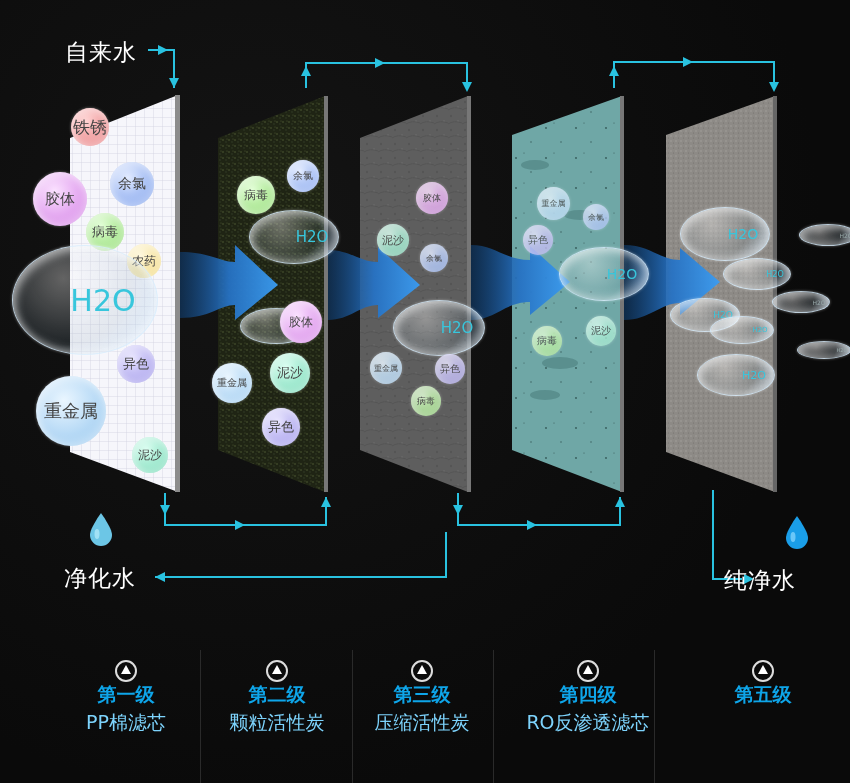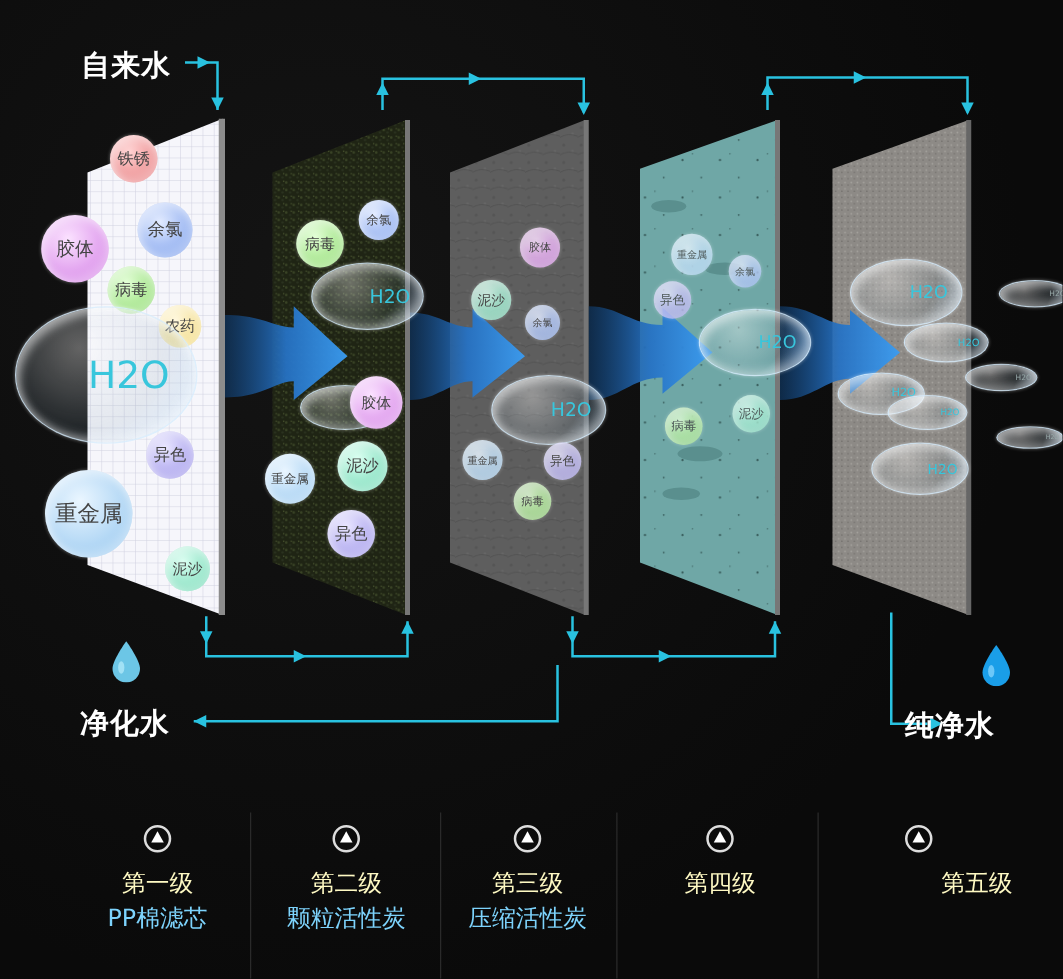--- a/index.html
+++ b/index.html
@@ -5,21 +5,21 @@
   html, body { margin:0; padding:0; }
   body {
     width:850px; height:783px; overflow:hidden; position:relative;
     background:#0a0a0a;
     background-image: radial-gradient(circle at 30% 30%, #141414 0%, #0a0a0a 70%);
     font-family: "DejaVu Sans", "Liberation Sans", sans-serif;
     color:#fff;
   }
   svg.flow { position:absolute; left:0; top:0; }
   .big-label {
-    position:absolute; font-size:23px; font-weight:bold; color:#fff; letter-spacing:1px; white-space:nowrap;
+    position:absolute; font-size:23px; font-weight:normal; color:#fff; letter-spacing:1px; white-space:nowrap;
   }
   .bubble {
     position:absolute; border-radius:50%;
     display:flex; align-items:center; justify-content:center;
     color:#444; white-space:nowrap;
     box-shadow: inset -3px -4px 8px rgba(255,255,255,0.35), inset 3px 4px 8px rgba(255,255,255,0.55), 0 0 3px rgba(255,255,255,0.4);
   }
   .bubble.h2o {
     background: radial-gradient(circle at 35% 30%, rgba(255,255,255,0.35), rgba(120,150,170,0.15) 55%, rgba(200,230,255,0.55) 100%);
     color:#38c6dc; border:1px solid rgba(220,240,255,0.8);padding-left:36px;
@@ -29,21 +29,21 @@
     position:absolute; top:0; height:143px; text-align:center;
   }
   .stage .up-icon {
     width:18px; height:18px; border:2px solid #ddd; border-radius:50%;
     margin:20px auto 0; position:relative;
   }
   .stage .up-icon::after {
     content:""; position:absolute; left:4px; top:3px;
     border-left:5px solid transparent; border-right:5px solid transparent; border-bottom:9px solid #fff;
   }
-  .stage .level { color:#fef9c3; font-weight:normal; font-size:19px; margin-top:12px; }
+  .stage .level { color:#0ea5e9; font-weight:bold; font-size:19px; }
   .stage .name { color:#7dd3fc; font-size:19px; margin-top:2px; }
   .divider { position:absolute; top:650px; width:1px; height:133px; background:#2a2a2a; }
   .drop { position:absolute; width:26px; height:34px; }
 </style>
 </head>
 <body>
 
 <svg class="flow" width="850" height="640" viewBox="0 0 850 640">
   <defs>
     <pattern id="grid" width="9" height="9" patternUnits="userSpaceOnUse">
@@ -160,21 +160,21 @@
 
 <svg class="drop" style="left:88px; top:512px;" viewBox="0 0 26 34">
   <path d="M13 1 C13 1 2 16 2 23 A11 11 0 0 0 24 23 C24 16 13 1 13 1 Z" fill="#6cc6e6"></path>
   <ellipse cx="9" cy="22" rx="2.5" ry="5" fill="#b8ecfb" opacity="0.7"></ellipse>
 </svg>
 <svg class="drop" style="left:784px; top:515px;" viewBox="0 0 26 34">
   <path d="M13 1 C13 1 2 16 2 23 A11 11 0 0 0 24 23 C24 16 13 1 13 1 Z" fill="#1a9ee8"></path>
   <ellipse cx="9" cy="22" rx="2.5" ry="5" fill="#8fd8ff" opacity="0.7"></ellipse>
 </svg>
 
-<div class="bubble" style="left:88px; top:108px; width:38px; height:38px; font-size:13px; background:radial-gradient(circle at 40% 35%, #ffd3d3, #e46f72);">铁锈</div>
+<div class="bubble" style="left:71px; top:108px; width:38px; height:38px; font-size:17px; background:radial-gradient(circle at 40% 35%, #ffd3d3, #e46f72);">铁锈</div>
 <div class="bubble" style="left:33px; top:172px; width:54px; height:54px; font-size:15px; background:radial-gradient(circle at 40% 35%, #fbe2ff, #cf72e3);">胶体</div>
 <div class="bubble" style="left:110px; top:162px; width:44px; height:44px; font-size:14px; background:radial-gradient(circle at 40% 35%, #e2ebff, #6b93ea);">余氯</div>
 <div class="bubble" style="left:86px; top:213px; width:38px; height:38px; font-size:13px; background:radial-gradient(circle at 40% 35%, #e3ffd7, #7ed55b);">病毒</div>
 <div class="bubble" style="left:127px; top:244px; width:34px; height:34px; font-size:12px; background:radial-gradient(circle at 40% 35%, #fff8dd, #eed269);">农药</div>
 <div class="bubble h2o" style="left:12px; top:245px; width:108px; height:108px; font-size:30px;">H2O</div>
 <div class="bubble" style="left:117px; top:345px; width:38px; height:38px; font-size:13px; background:radial-gradient(circle at 40% 35%, #eae7ff, #8e84e6);">异色</div>
 <div class="bubble" style="left:36px; top:376px; width:70px; height:70px; font-size:18px; background:radial-gradient(circle at 40% 35%, #eaf6ff, #8cc2ee);">重金属</div>
 <div class="bubble" style="left:132px; top:437px; width:36px; height:36px; font-size:12px; background:radial-gradient(circle at 40% 35%, #dcfff2, #5ed3aa);">泥沙</div>
 
 <div class="bubble" style="left:237px; top:176px; width:38px; height:38px; font-size:12px; background:radial-gradient(circle at 40% 35%, #e3ffd7, #7ed55b);">病毒</div>
@@ -225,21 +225,22 @@
   <div class="stage" style="left:352px; width:140px;">
     <div class="up-icon"></div>
     <div class="level">第三级</div>
     <div class="name">压缩活性炭</div>
   </div>
   <div class="stage" style="left:207px; width:140px;">
     <div class="up-icon"></div>
     <div class="level">第二级</div>
     <div class="name">颗粒活性炭</div>
   </div>
-  <div class="stage" style="left:496px; width:160px;">
+  <div class="stage" style="left:508px; width:160px;">
     <div class="up-icon"></div>
     <div class="level">第四级</div>
-  </div>
-  <div class="stage" style="left:660px; width:150px;text-align:right;">
+    <div class="name">RO反渗透滤芯</div>
+  </div>
+  <div class="stage" style="left:688px; width:150px;">
     <div class="up-icon"></div>
     <div class="level">第五级</div>
   </div>
 </div>
 
 </body></html>

